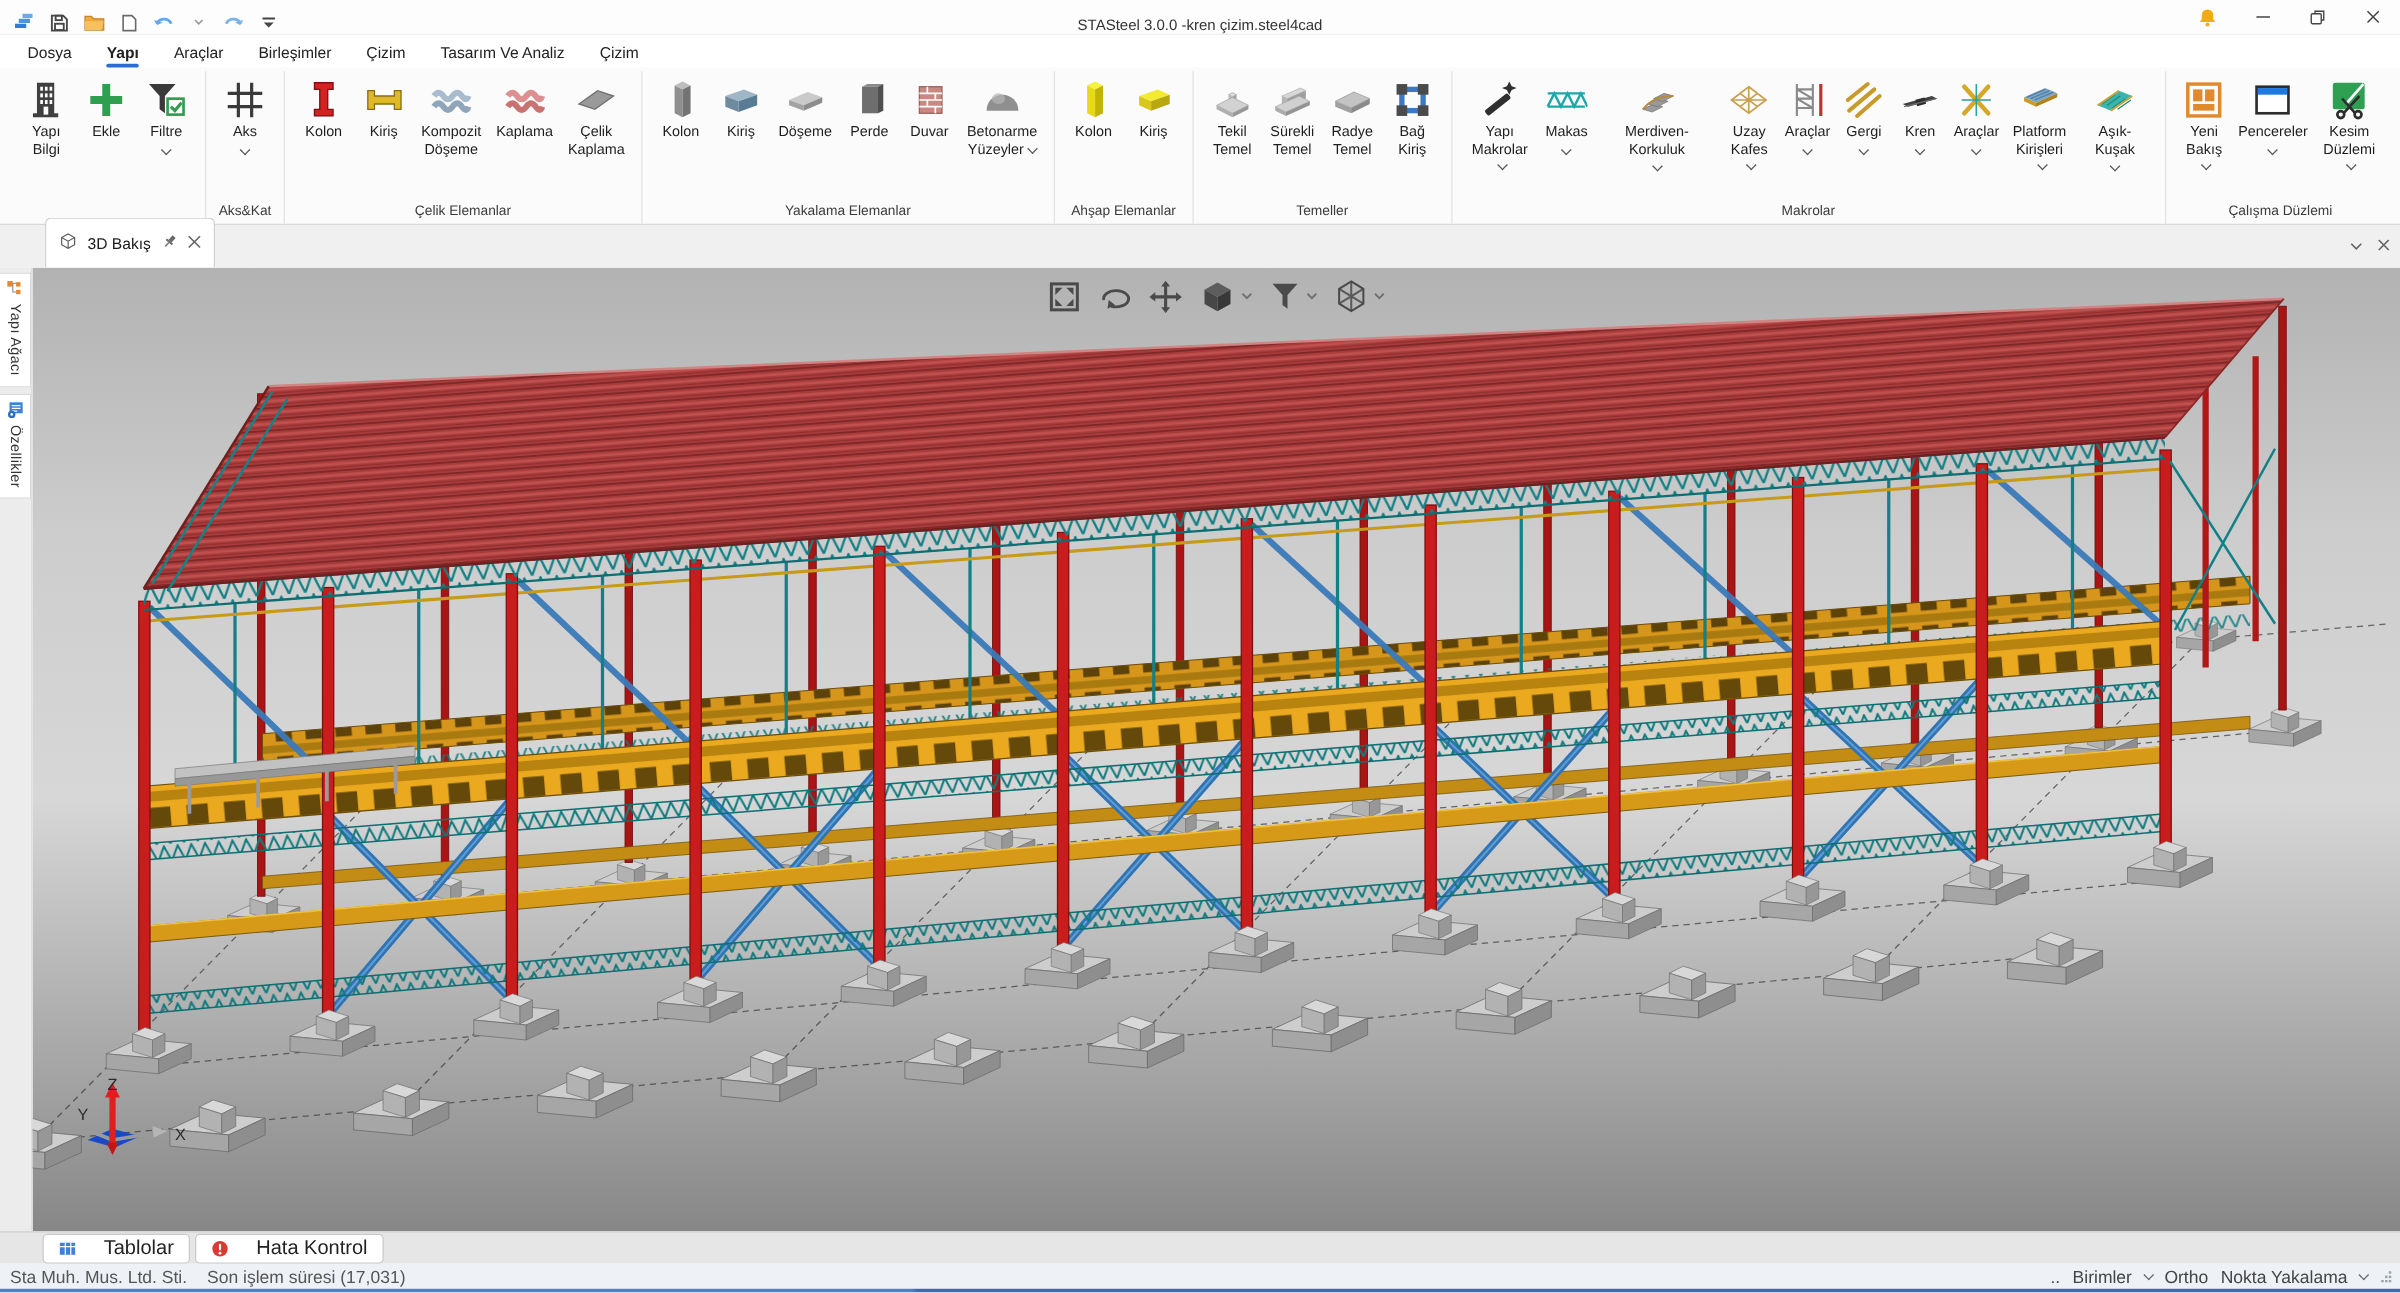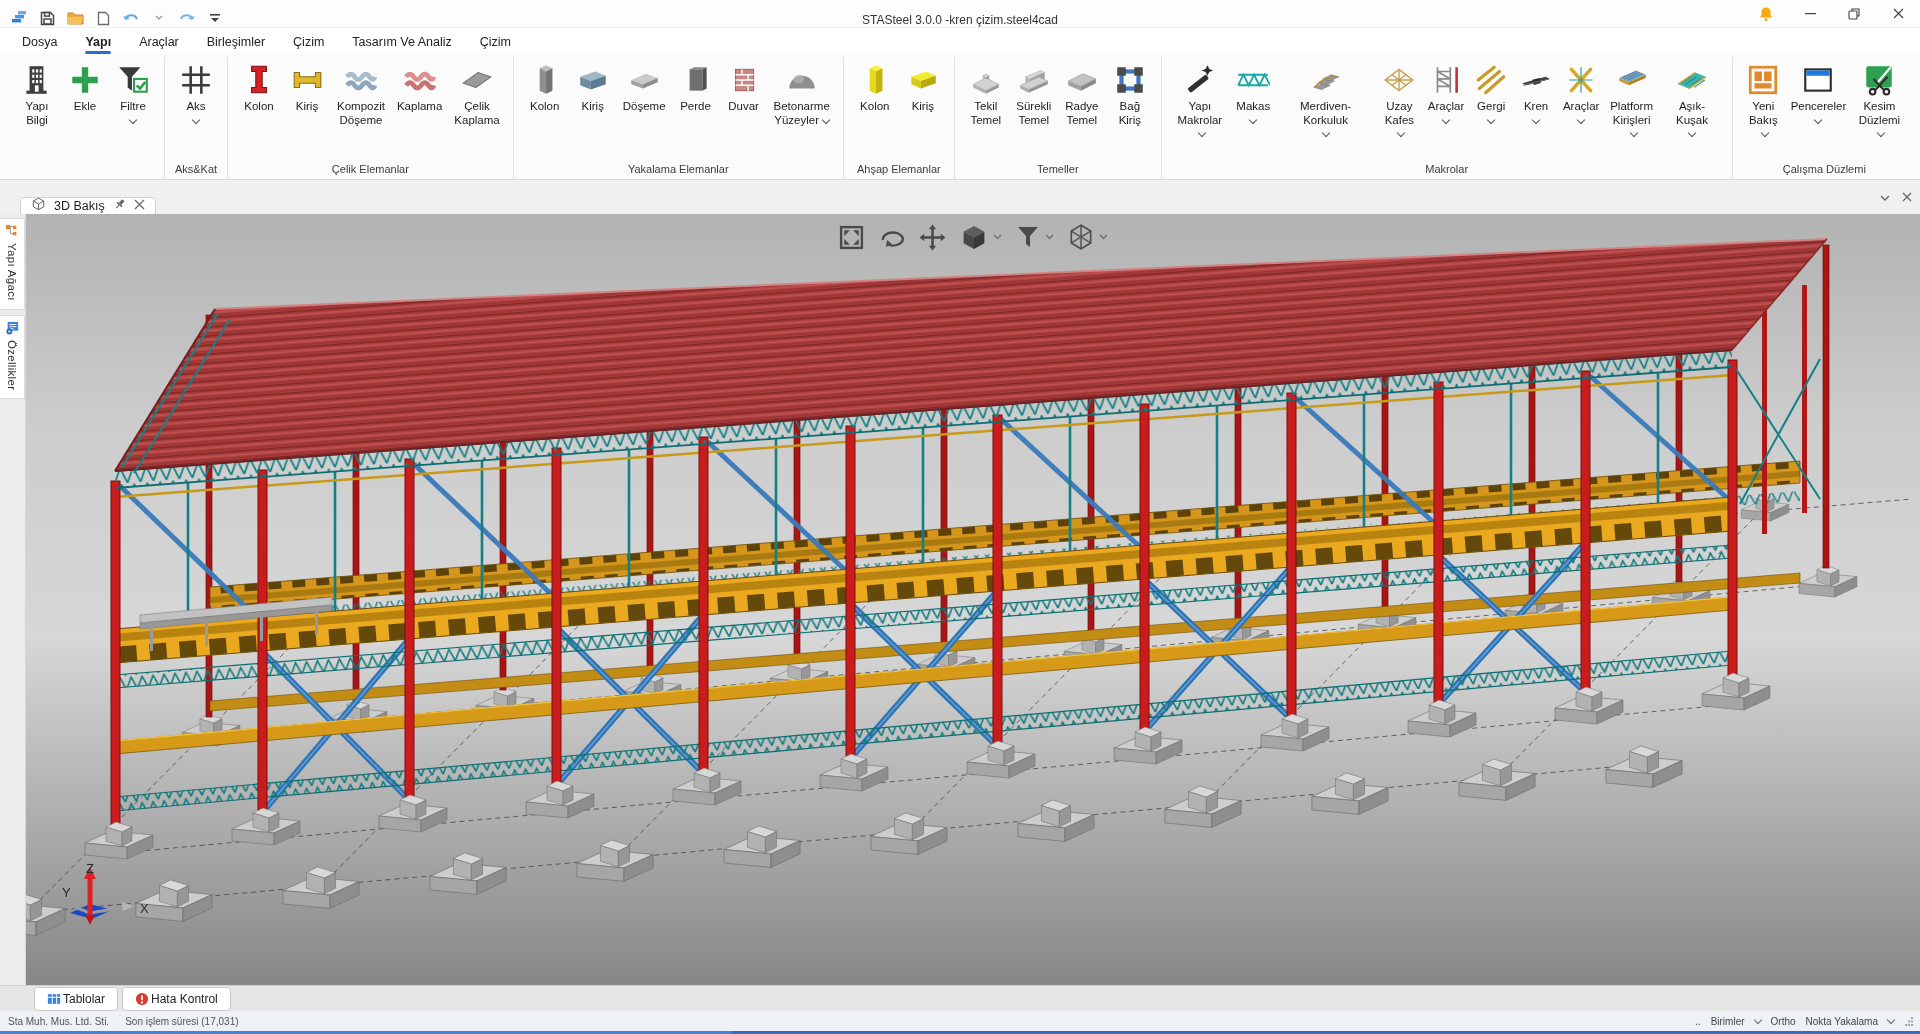--- a/index.html
+++ b/index.html
@@ -30,41 +30,41 @@
   .rbtn{display:flex;flex-direction:column;align-items:center;padding:3px 6px 2px;border-radius:3px;cursor:default;min-width:44px;}
   .ric{width:36px;height:36px;display:flex;align-items:center;justify-content:center;margin-bottom:2px;}
   .rlbwrap{text-align:center;font-size:11.5px;line-height:1.18;color:#1e1e1e;}
   .rlb{white-space:pre-line;}
   .chev{display:inline-block;width:6px;height:6px;border-right:1.5px solid #555;border-bottom:1.5px solid #555;transform:rotate(45deg);margin-left:4px;margin-bottom:1px;}
   .below .chev{display:block;margin:3px auto 0;transform:rotate(45deg);}
   .rglabel{margin-top:auto;font-size:11px;color:#3c3c3c;padding:2px 2px 3px;white-space:nowrap;}
 
   
   .tabstrip{height:34px;background:#f0f0f0;display:flex;align-items:flex-end;position:relative;}
-  .doctab{margin-left:20px;height:17px;background:#fff;border:1px solid #d2d2d2;border-bottom:none;border-radius:5px 5px 0 0;display:flex;align-items:center;gap:8px;padding:0 10px;font-size:12.5px;color:#1c1c1c;}
+  .doctab{margin-left:36px;height:40px;background:#fff;border:1px solid #d2d2d2;border-bottom:none;border-radius:5px 5px 0 0;display:flex;align-items:center;gap:8px;padding:0 10px;font-size:12.5px;color:#1c1c1c;}
   .tabctl{position:absolute;right:8px;top:8px;display:flex;gap:12px;align-items:center;color:#555;}
 
   
   .main{flex:1;display:flex;min-height:0;}
   .sidebar{width:26px;background:#ececec;border-right:1px solid #d8d8d8;display:flex;flex-direction:column;gap:5px;padding-top:4px;}
   .vtab{width:25px;background:#fff;border:1px solid #dadada;border-left:none;display:flex;flex-direction:column;align-items:center;gap:5px;padding:5px 0 8px;cursor:default;}
   .vtab .vtxt{writing-mode:vertical-rl;font-size:11.5px;color:#333;letter-spacing:.3px;}
 
   .viewport{flex:1;position:relative;overflow:hidden;}
   .viewport svg.scene{position:absolute;inset:0;width:100%;height:100%;}
   .vtoolbar{position:absolute;left:812px;top:9px;display:flex;align-items:center;gap:13px;}
   .vtool{display:flex;align-items:center;gap:4px;cursor:default;}
   .axis{position:absolute;left:28px;bottom:42px;}
 
   
   .bottomtabs{height:26px;background:#e6e6e6;border-top:1px solid #cfcfcf;display:flex;align-items:flex-start;gap:4px;padding-left:34px;}
-  .btab{height:24px;margin-top:1px;background:#fff;border:1px solid #c9c9c9;border-radius:4px 4px 4px 4px;display:flex;align-items:center;gap:2px;padding:0 12px;font-size:12px;color:#222;}
+  .btab{height:24px;margin-top:1px;background:#fff;border:1px solid #c9c9c9;border-radius:4px 4px 4px 4px;display:flex;align-items:center;gap:22px;padding:0 12px;font-size:16px;color:#222;}
 
   
-  .statusbar{height:20px;background:#eef1f6;display:flex;align-items:center;font-size:10px;color:#555;padding:0 6px 0 8px;}
+  .statusbar{height:20px;background:#eef1f6;display:flex;align-items:center;font-size:14px;color:#555;padding:0 6px 0 8px;}
   .st-left{display:flex;gap:16px;}
   .st-right{margin-left:auto;display:flex;align-items:center;gap:10px;color:#444;}
   .schev{display:inline-block;width:6px;height:6px;border-right:1.4px solid #666;border-bottom:1.4px solid #666;transform:rotate(45deg);margin-bottom:2px;}
   .bottomstrip{height:3px;background:linear-gradient(90deg,#4a80d8 0%,#4a80d8 38%,#3c6ab4 38.2%,#3c6ab4 100%);}
 </style>
 </head>
 <body>
 
 <div class="app">
 

